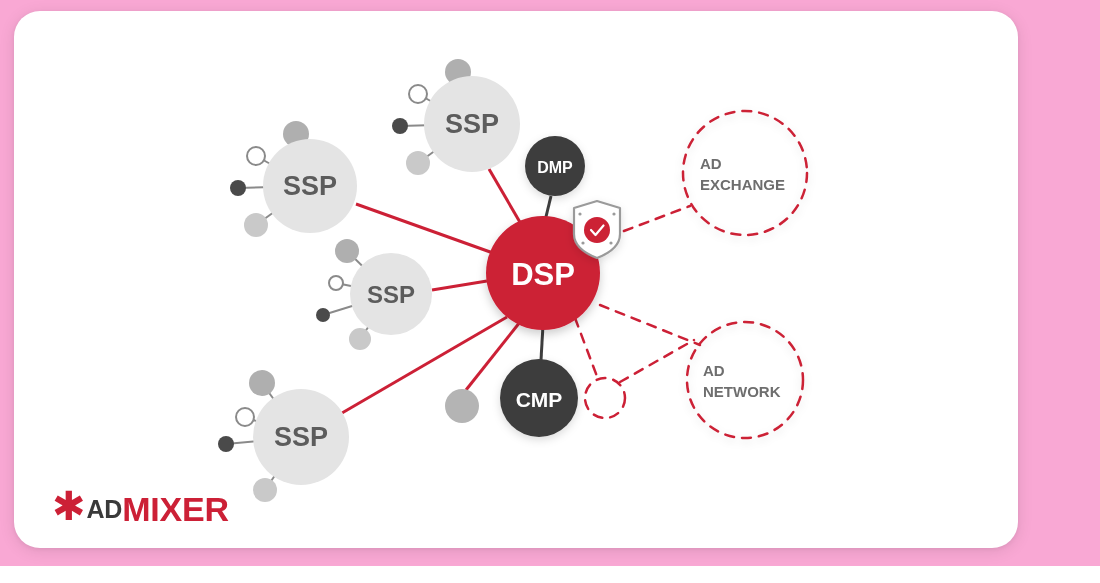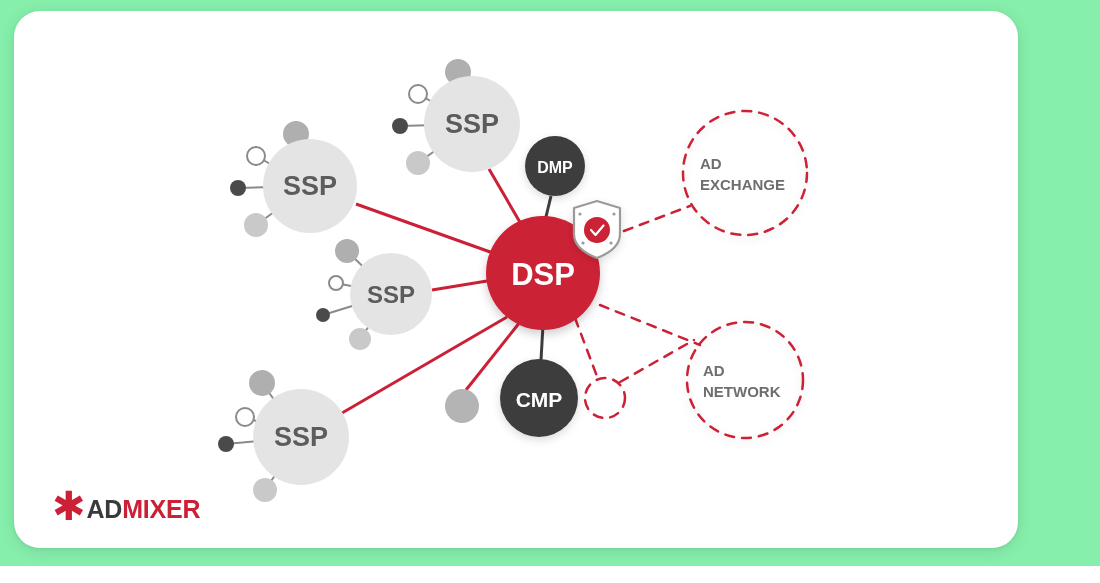--- a/index.html
+++ b/index.html
@@ -10,21 +10,21 @@
   body {
     width: 1100px;
     height: 583px;
     font-family: "Liberation Sans", sans-serif;
     overflow: hidden;
   }
   #stage {
     position: relative;
     width: 1100px;
     height: 566px;
-    background: #86efac;
+    background: #f9a8d4;
   }
   #card {
     position: absolute;
     left: 14px;
     top: 11px;
     width: 1004px;
     height: 537px;
     background: #ffffff;
     border-radius: 26px;
     box-shadow: 0 3px 16px rgba(0,0,0,0.10), 0 1px 4px rgba(0,0,0,0.06);
@@ -53,21 +53,21 @@
     margin-top: -6px;
     font-family: "DejaVu Sans", sans-serif;
   }
   .logo-ad {
     font-size: 25px;
     font-weight: 700;
     color: #3A3A3A;
     letter-spacing: -0.2px;
   }
   .logo-mixer {
-    font-size: 25px;
+    font-size: 34px;
     font-weight: 700;
     color: #CC2036;
     letter-spacing: -0.2px;
   }
 </style>
 </head>
 <body>
 
 <div id="stage">
 

